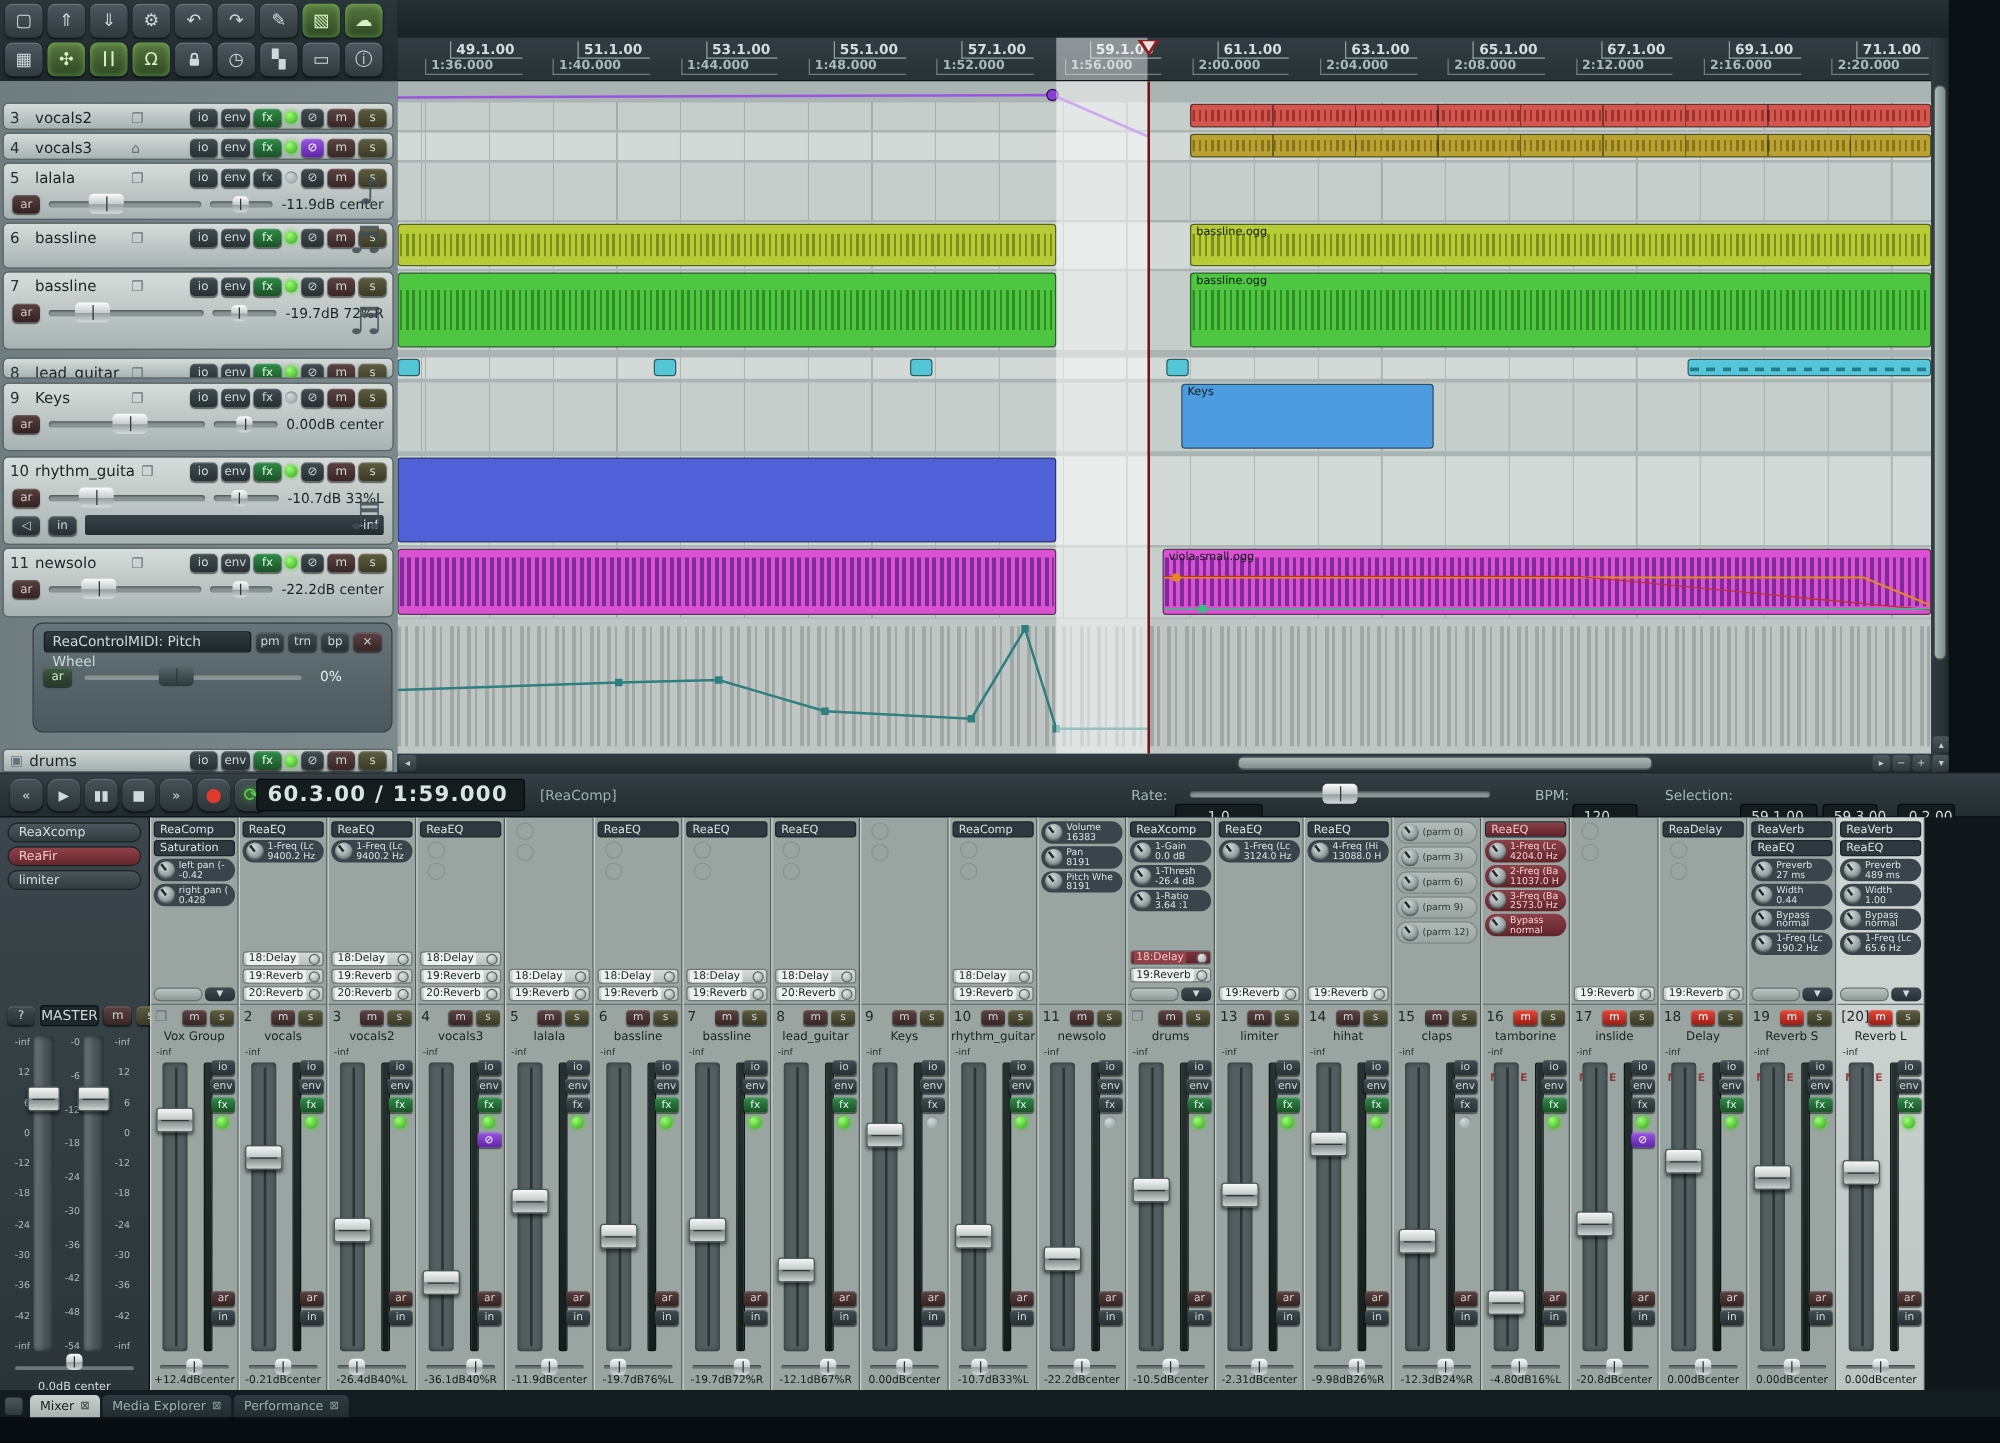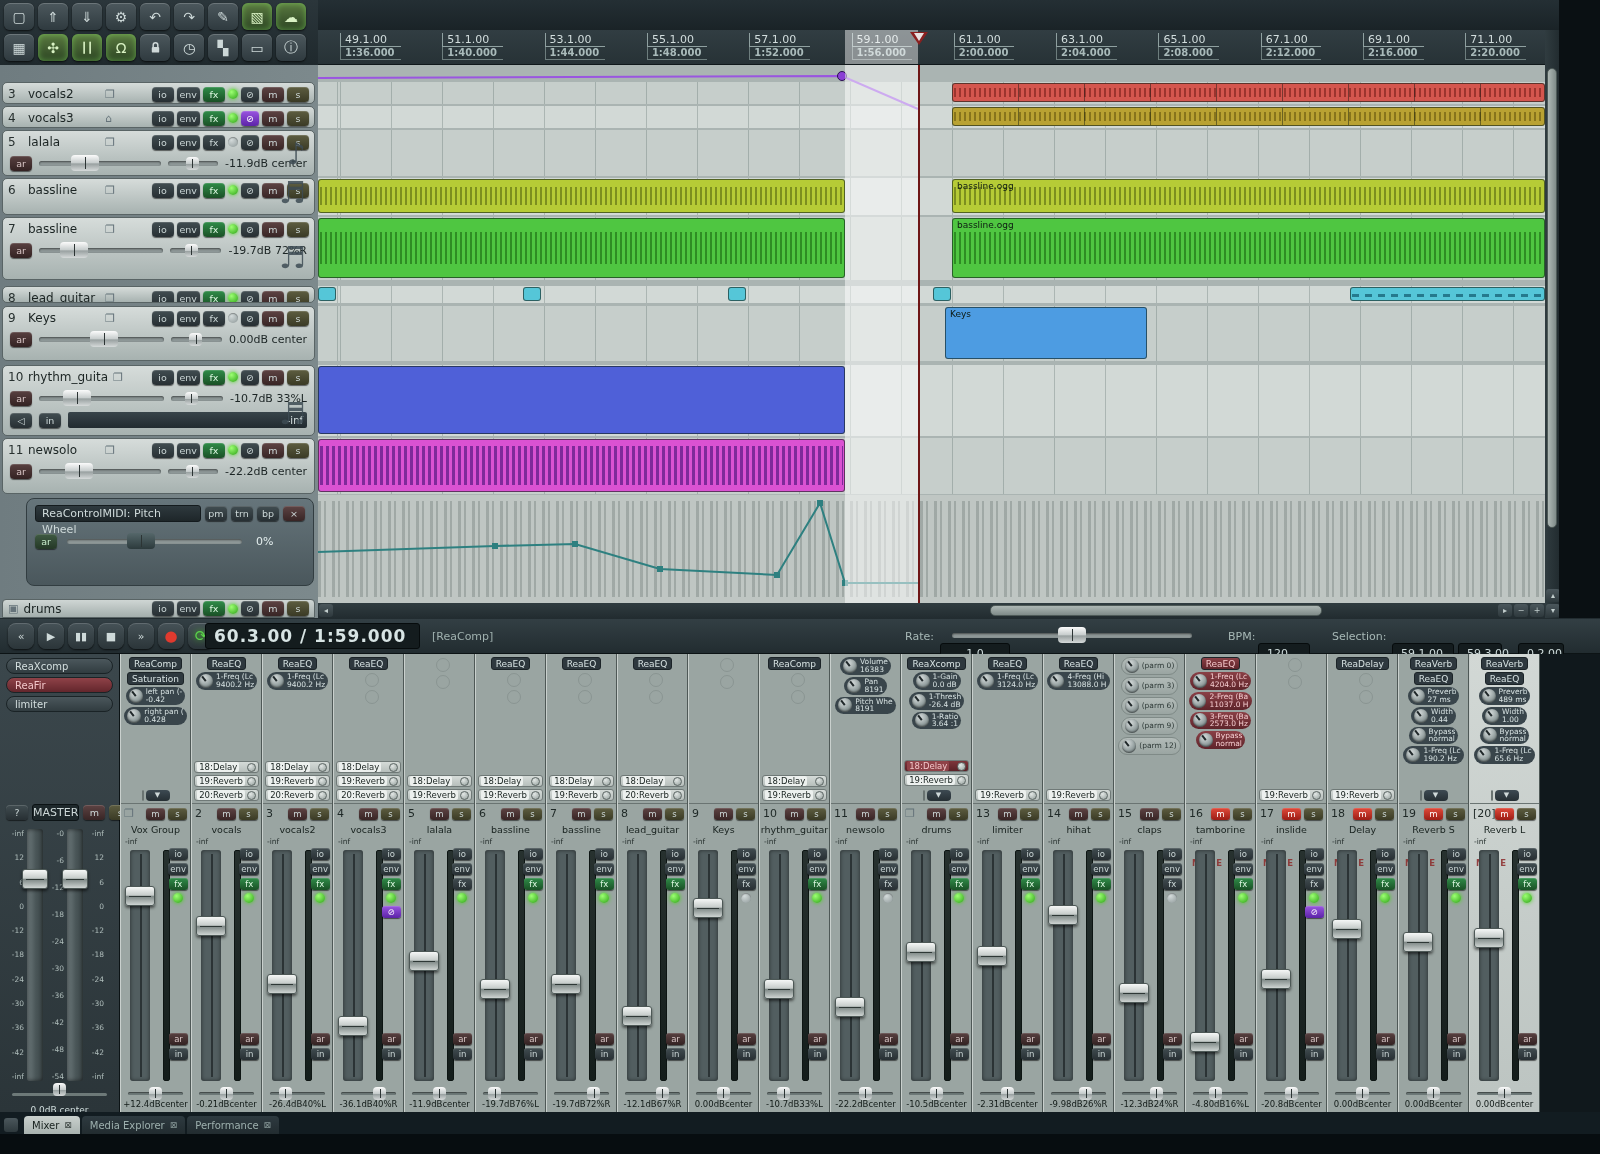--- a/index.html
+++ b/index.html
@@ -9,21 +9,21 @@
 
 #toolbar{left:0;top:0;width:318px;height:65px;background:linear-gradient(#2b363b,#1f292d);padding:1px 2px;}
 .tbrow{display:flex;}
 .tbtn{width:30px;height:27px;border-radius:6px;background:linear-gradient(#4c585d,#2f3a3f);box-shadow:0 1px 2px rgba(0,0,0,.7),inset 0 1px 0 rgba(255,255,255,.18);display:flex;align-items:center;justify-content:center;font-size:14px;color:#cdd8d8;margin:2px;cursor:pointer;}
 .tbtn.green{background:linear-gradient(#5a7a40,#2c4423);color:#d9f2c4;box-shadow:0 1px 2px rgba(0,0,0,.7),inset 0 0 6px rgba(150,255,110,.45);}
 .tbtn .tg{pointer-events:none;}
 #topstrip{left:318px;top:0;width:1282px;height:30px;background:linear-gradient(#242f34,#1a2327);}
 
 #ruler{left:318px;top:30px;width:1227px;height:35px;background:linear-gradient(#313d42,#273236);border-bottom:1px solid #10181b;overflow:hidden;}
 .rm{position:absolute;top:3px;}
-.rm .bar{display:block;font-size:11px;font-weight:normal;color:#d2dddd;border-left:1px solid #8fa0a0;border-bottom:1px solid #8fa0a0;padding:0 6px 0 4px;}
+.rm .bar{display:block;font-size:11px;font-weight:bold;color:#d2dddd;border-left:1px solid #8fa0a0;border-bottom:1px solid #8fa0a0;padding:0 6px 0 4px;margin-left:20px;}
 .rm .tm{display:block;font-size:10px;font-weight:bold;color:#a9baba;border-left:1px solid #6d7d7d;padding:0 6px 1px 4px;border-bottom:1px solid #6d7d7d;}
 #rulsel{left:527px;top:0;width:73px;height:35px;background:rgba(255,255,255,.45);}
 #playmarker{left:592px;top:2px;width:0;height:0;border-left:9px solid transparent;border-right:9px solid transparent;border-top:13px solid #8a2020;}
 #playmarker:after{content:"";position:absolute;left:-5px;top:-12px;border-left:5px solid transparent;border-right:5px solid transparent;border-top:8px solid #e8e2e2;}
 
 #tcp{left:0;top:65px;width:318px;height:553px;background:linear-gradient(90deg,#6f7c80,#86929306);background-color:#7c898c;}
 .trk{position:absolute;left:2px;right:3px;background:linear-gradient(#d6dcda,#a7b2b0);border:1px solid #596465;border-radius:5px;overflow:hidden;}
 .trk .l1{display:flex;align-items:center;height:22px;padding:0 5px;gap:5px;}
 .tnum{width:15px;font-size:12px;color:#27302f;}
 .tname{font-size:12px;color:#1b2423;min-width:72px;}
@@ -112,21 +112,21 @@
 .mscale{display:flex;flex-direction:column;justify-content:space-between;font-size:7.5px;color:#aebcba;text-align:right;width:18px;}
 .vfad{position:relative;width:16px;border-radius:3px;background:linear-gradient(90deg,#707c7e,#4a5658 55%,#3c4648);box-shadow:inset 0 0 4px rgba(0,0,0,.6);}
 .vfad .fhandle{left:-5px;width:26px;}
 .fhandle{position:absolute;width:30px;height:20px;border-radius:3px;background:linear-gradient(#f5f7f6,#c7cdcb 45%,#7e8886 52%,#ced4d2);border:1px solid #4d5856;box-shadow:0 2px 3px rgba(0,0,0,.55);}
 .fhandle:after{content:"";position:absolute;left:3px;right:3px;top:50%;height:1px;background:#2e3836;}
 #mpan{position:relative;height:14px;margin-top:6px;}
 #mpan:before{content:"";position:absolute;left:6px;right:6px;top:6px;height:3px;background:#6d7978;border-radius:2px;}
 #mdb{color:#cfdcdc;font-size:9px;text-align:center;margin-top:4px;}
 .strip{position:absolute;top:0;height:458px;width:71px;background:linear-gradient(#a6b0ad,#93 9e9b);background-color:#9aa5a2;border-right:1px solid #4e5856;border-left:1px solid #c9d0cd;display:flex;flex-direction:column;}
 .strip.sel{background:linear-gradient(#d2d8d5,#bcc4c1);background-color:#c6cdca;}
-.fxarea{height:150px;display:flex;flex-direction:column;gap:2px;padding:3px 2px 2px;overflow:hidden;border-bottom:1px solid #6a7472;align-items:center;}
+.fxarea{height:150px;display:flex;flex-direction:column;gap:2px;padding:3px 2px 2px;overflow:hidden;border-bottom:1px solid #6a7472;}
 .fxslot{height:13px;flex:none;border-radius:3px;background:linear-gradient(#3d4a52,#29333 9);background-color:#2e383e;color:#d7e2e2;font-size:9px;line-height:12px;padding:0 4px;border:1px solid #1c2428;}
 .fxslot.redfx{background:linear-gradient(#8a4046,#5e242a);color:#f2c6c9;}
 .knob{display:flex;align-items:center;gap:3px;background:linear-gradient(#40 4d55,#2f3a40);background-color:#39454b;border-radius:9px;padding:1px 3px;color:#d7e2e2;flex:none;}
 .knob.redk{background:linear-gradient(#8a4046,#5e242a);color:#f5cdd0;}
 .knob.grayk{background:linear-gradient(#b2bbb8,#9aa5a2);color:#2d3836;border:1px solid #7f8a87;}
 .kc{width:14px;height:14px;border-radius:50%;background:radial-gradient(circle at 38% 30%,#d6dcdc,#8e9a9a 62%,#6a7676);box-shadow:inset 0 -1px 2px rgba(0,0,0,.5);position:relative;flex:none;}
 .kc:after{content:"";position:absolute;left:4px;top:2px;height:6px;width:1.5px;background:#20282a;transform:rotate(-38deg);}
 .kt{display:flex;flex-direction:column;line-height:1.05;overflow:hidden;}
 .kl,.kv{font-size:7.5px;white-space:nowrap;}
 .gk{width:14px;height:14px;border-radius:50%;border:1px solid #7c8785;opacity:.55;flex:none;margin:1px 0 0 6px;}
@@ -577,20 +577,30 @@
       <div class="clip c-cyan" style="left: 0px; top: 222px; width: 18px; height: 14px;"></div>
       <div class="clip c-cyan" style="left: 205px; top: 222px; width: 18px; height: 14px;"></div>
       <div class="clip c-cyan" style="left: 410px; top: 222px; width: 18px; height: 14px;"></div>
       <div class="clip c-cyan" style="left: 615px; top: 222px; width: 18px; height: 14px;"></div>
       <div class="clip c-cyan wfd" style="left: 1032px; top: 222px; width: 195px; height: 14px;"></div>
       <div class="clip c-blue" style="left: 627px; top: 242px; width: 202px; height: 52px;">
         <div class="lbl">Keys</div>
       </div>
       <div class="clip c-indigo" style="left: 0px; top: 301px; width: 527px; height: 68px;"></div>
       <div class="clip c-magenta wfp" style="left: 0px; top: 374px; width: 527px; height: 53px;"></div>
+      <div class="clip c-magenta wfp" style="left: 612px; top: 374px; width: 615px; height: 53px;">
+        <div class="lbl">viola-small.ogg</div>
+        <svg width="615" height="53" style="position: absolute; inset: 0px; z-index: 4; pointer-events: none;">
+          <polyline points="0,22 560,22 613,44" fill="none" stroke="#e08a20" stroke-width="1.6"></polyline>
+          <polyline points="0,21 330,21 613,48" fill="none" stroke="#c03030" stroke-width="1"></polyline>
+          <polyline points="0,47 613,47" fill="none" stroke="#30c080" stroke-width="1.2"></polyline>
+          <circle cx="10" cy="22" r="3.5" fill="#e08a20"></circle>
+          <rect x="28" y="44" width="6" height="6" fill="#30c080"></rect>
+        </svg>
+      </div>
     </div>
 
   <div id="hscroll" class="abs">
     <span class="scbtn">◂</span>
     <div id="hthumb"></div>
     <span class="scbtn" style="margin-left:auto">▸</span>
     <span class="scbtn">−</span>
     <span class="scbtn">+</span>
   </div>
   <div id="vscroll" class="abs">

